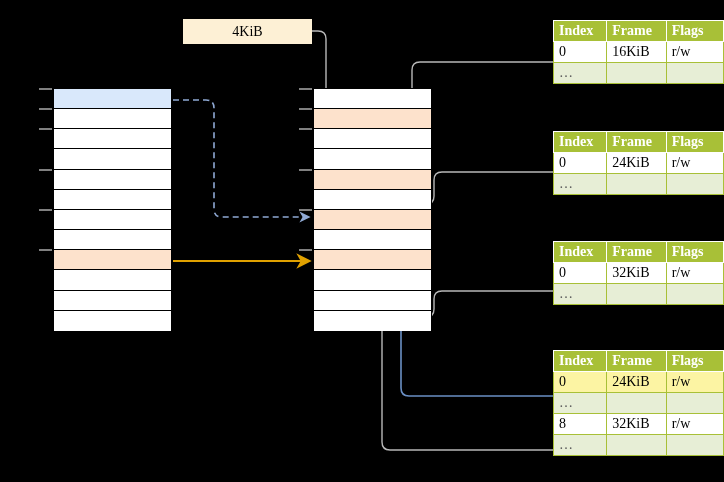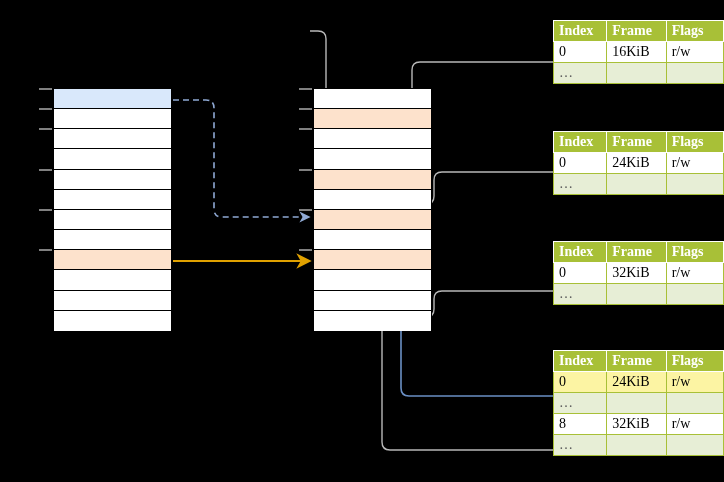--- a/index.html
+++ b/index.html
@@ -74,20 +74,23 @@
 
     <path d="M553,450 L390,450 Q382,450 382,442 L382,275" fill="none" stroke="#b8b8b8" stroke-width="1.4" marker-end="url(#ahGrayUp)"></path>
 
     <path d="M553,396 L409,396 Q401,396 401,388 L401,226" fill="none" stroke="#6a8fc4" stroke-width="1.6" marker-end="url(#ahBlue)"></path>
 
     <path d="M173,100 L206,100 Q214,100 214,108 L214,209 Q214,217 222,217 L305,217" fill="none" stroke="#8fa9d4" stroke-width="1.6" stroke-dasharray="6,4" marker-end="url(#ahBlueD)"></path>
 
     <path d="M173,261 L304,261" fill="none" stroke="#e0a100" stroke-width="2.2" marker-end="url(#ahOrange)"></path>
   </svg>
 
+  <div class="labelbox" style="left:183px;top:19px;width:127px;height:23px;">
+    <span>4KiB</span>
+  </div>
 
   <div id="left-stack" class="stack" style="left:53px;top:88px;width:119px;height:242px;">
       <div class="cell blue" style="height: 20.1667px;"></div>
       <div class="cell " style="height: 20.1667px;"></div>
       <div class="cell " style="height: 20.1667px;"></div>
       <div class="cell " style="height: 20.1667px;"></div>
       <div class="cell " style="height: 20.1667px;"></div>
       <div class="cell " style="height: 20.1667px;"></div>
       <div class="cell " style="height: 20.1667px;"></div>
       <div class="cell " style="height: 20.1667px;"></div>

